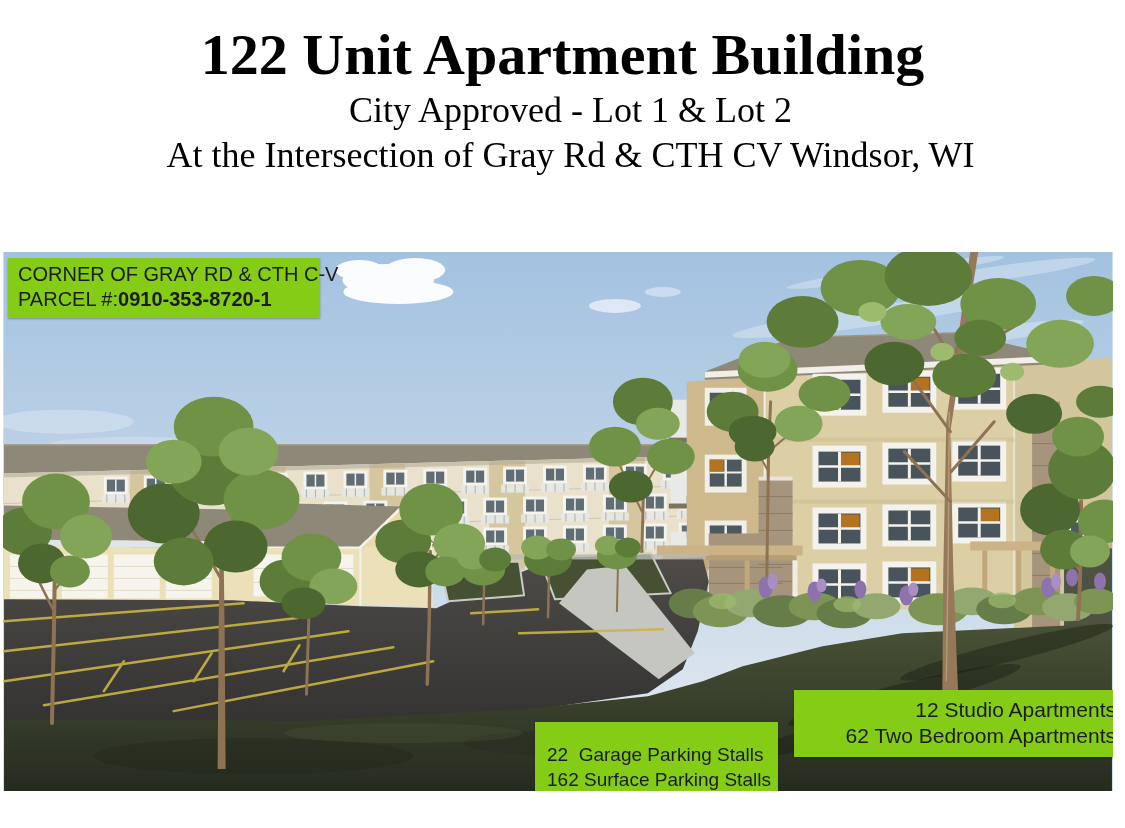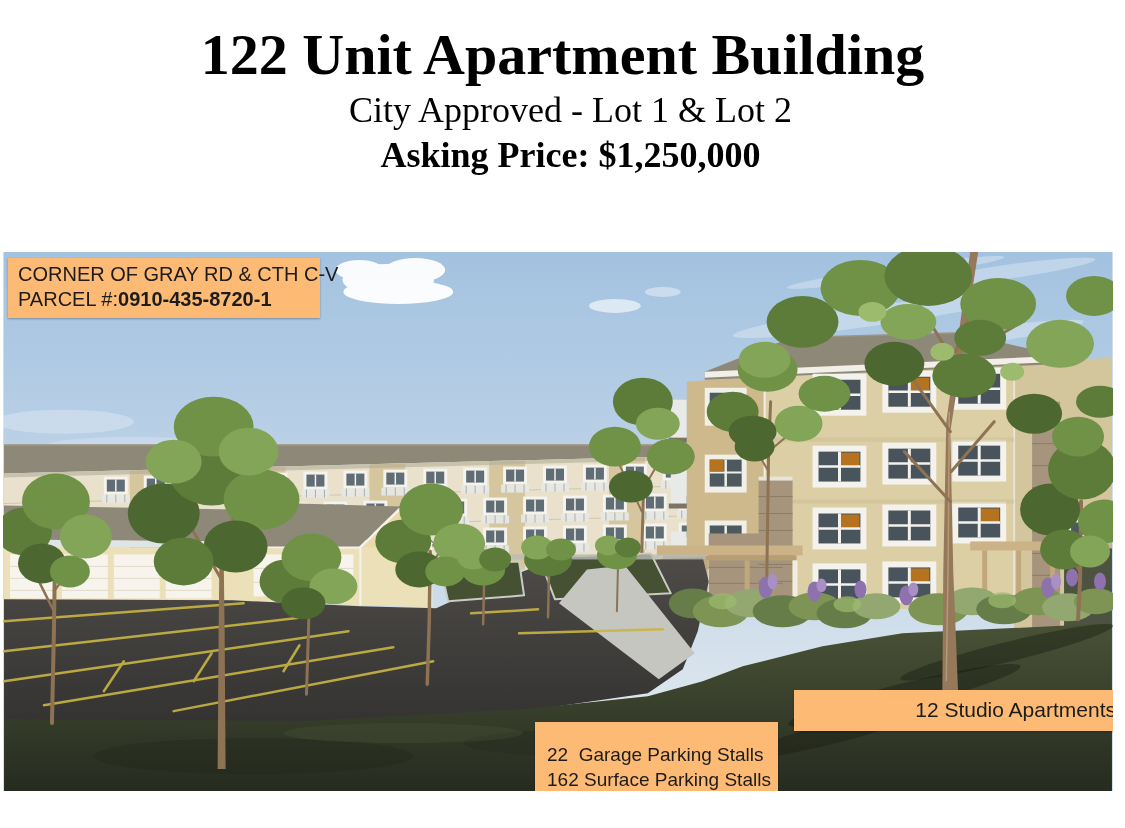--- a/index.html
+++ b/index.html
@@ -12,21 +12,21 @@
   .hdr div{white-space:nowrap;}
   .hdr-title{font-family:"Liberation Serif",serif;font-weight:bold;font-size:58px;line-height:66px;}
   .hdr-sub{font-family:"Liberation Serif",serif;font-size:36px;line-height:45px;padding-left:16px;}
   .hdr-price{font-weight:bold;}
 
   
   .photo{position:absolute;left:3px;top:252px;width:1110px;height:539px;overflow:hidden;background:#cfdeeb;}
   .photo svg{position:absolute;left:0;top:0;}
 
   
-  .obox{position:absolute;background:#fdba74;color:#1c1c1c;box-shadow:0 1px 2px rgba(0,0,0,.3);}
+  .obox{position:absolute;background:#84cc16;color:#1c1c1c;box-shadow:0 1px 2px rgba(0,0,0,.3);}
   .obox div{white-space:pre;}
   .parcel{left:5px;top:6px;width:292px;padding:4px 10px 6px 10px;font-size:20px;line-height:25px;}
   .parcel b{font-weight:bold;}
   .parking{left:532px;top:470px;width:231px;padding:20px 0 6px 12px;font-size:19px;line-height:25px;}
   .units{left:791px;top:438px;width:308px;padding:7px 0 8px 14px;font-size:21px;line-height:26px;text-align:right;}
 
   
   .c-roof{fill:var(--roof)} .c-bgwall{fill:var(--bg-wall)} .c-panel{fill:var(--tan-panel)}
   .c-main{fill:var(--main-wall)} .c-wing{fill:var(--wing-wall)} .c-rwall{fill:var(--right-wall)}
   .c-cream{fill:var(--cream)} .c-stone{fill:var(--stone)}
@@ -37,21 +37,21 @@
   .flw{fill:var(--flower)} .flw2{fill:#a98fc4}
 </style>
 </head>
 <body>
 
 <div class="page">
 
   <header class="hdr">
     <div class="hdr-title">122 Unit Apartment Building</div>
     <div class="hdr-sub">City Approved - Lot 1 &amp; Lot 2</div>
-    <div class="hdr-sub hdr-price">Asking Price: $1,250,000</div>
+    <div class="hdr-sub">At the Intersection of Gray Rd &amp; CTH CV Windsor, WI</div>
   </header>
 
   <div class="photo">
     <svg width="1110" height="539" viewBox="0 0 1110 540">
       <defs>
         <linearGradient id="sky" x1="0" y1="0" x2="0" y2="1">
           <stop offset="0" stop-color="#a3c2e0"></stop>
             <stop offset=".6" stop-color="#c9daea"></stop>
             <stop offset="1" stop-color="#e9edf0"></stop>
         </linearGradient>
@@ -457,25 +457,26 @@
           <ellipse class="f1" cx="750" cy="180" rx="24" ry="16"></ellipse>
           <ellipse class="f2" cx="1098" cy="150" rx="24" ry="16"></ellipse>
         <ellipse class="f5" cx="870" cy="60" rx="14" ry="10"></ellipse>
           <ellipse class="f5" cx="940" cy="100" rx="12" ry="9"></ellipse>
           <ellipse class="f5" cx="1010" cy="120" rx="12" ry="9"></ellipse>
       </g>
     </svg>
 
     <div class="obox parcel">
       <div>CORNER OF GRAY RD &amp; CTH C-V</div>
-      <div><span>PARCEL #:</span><b>0910-435-8720-1</b></div>
+      <div><span>PARCEL #:</span><b>0910-353-8720-1</b></div>
     </div>
 
     <div class="obox parking">
       <div>22  Garage Parking Stalls</div>
       <div>162 Surface Parking Stalls</div>
     </div>
 
     <div class="obox units">
       <div>12 Studio Apartments</div>
+      <div>62 Two Bedroom Apartments</div>
     </div>
   </div>
 </div>
 
 </body></html>

